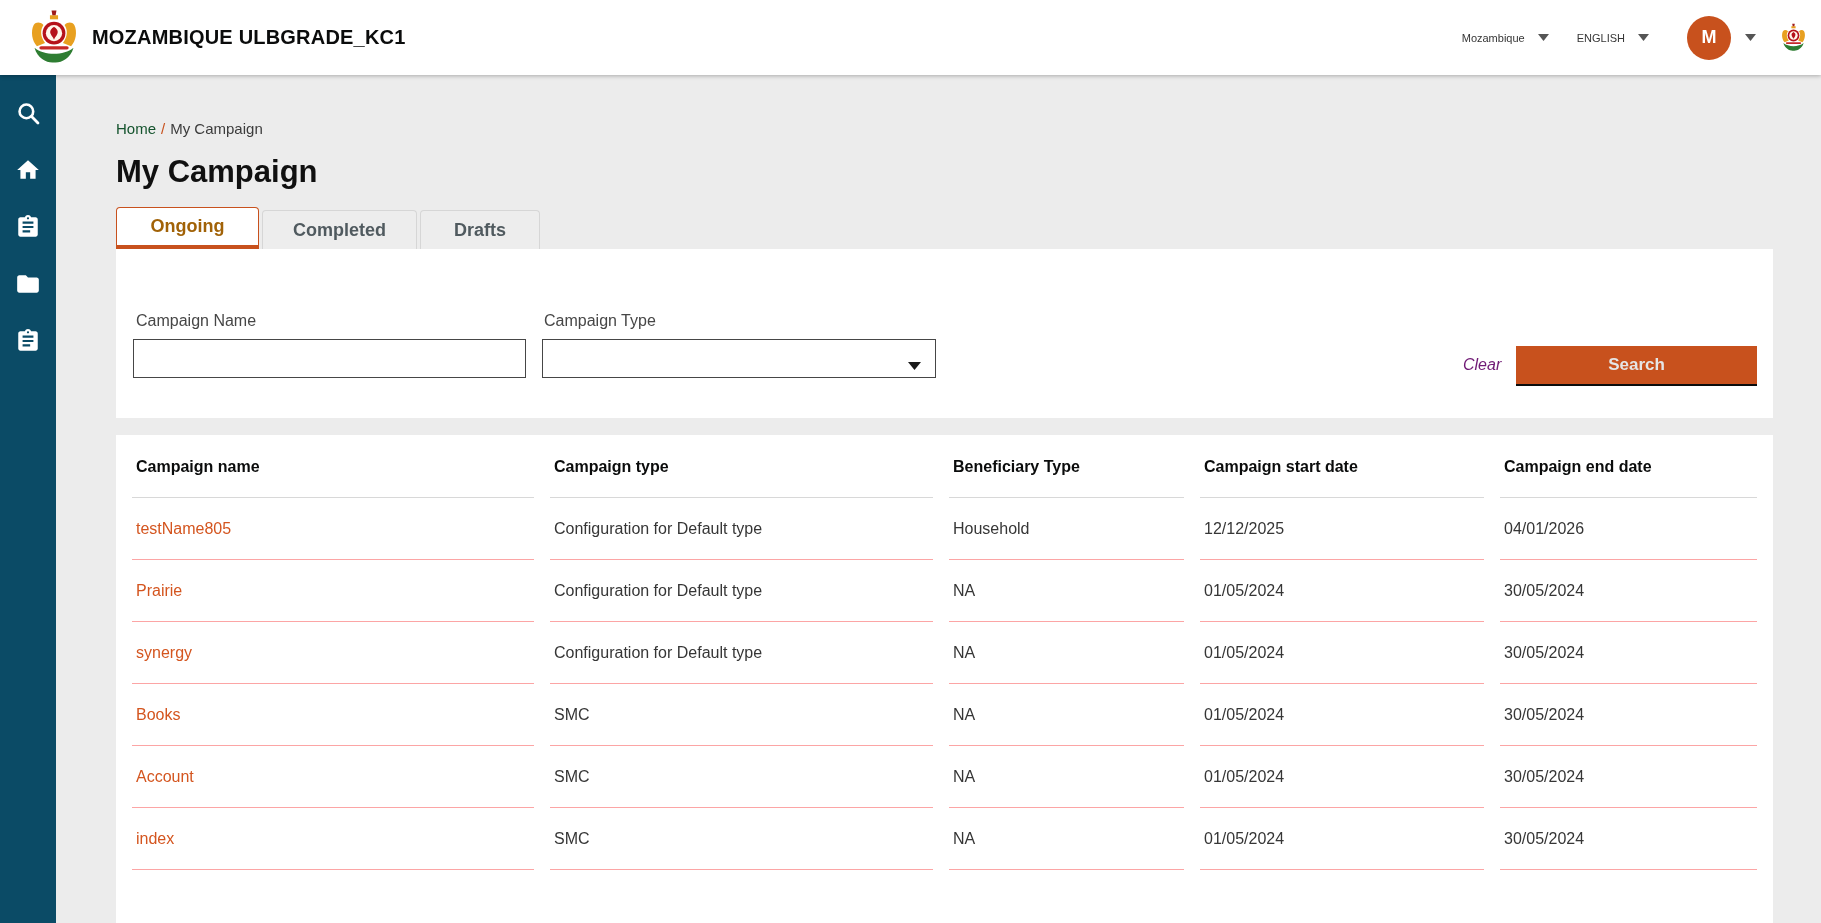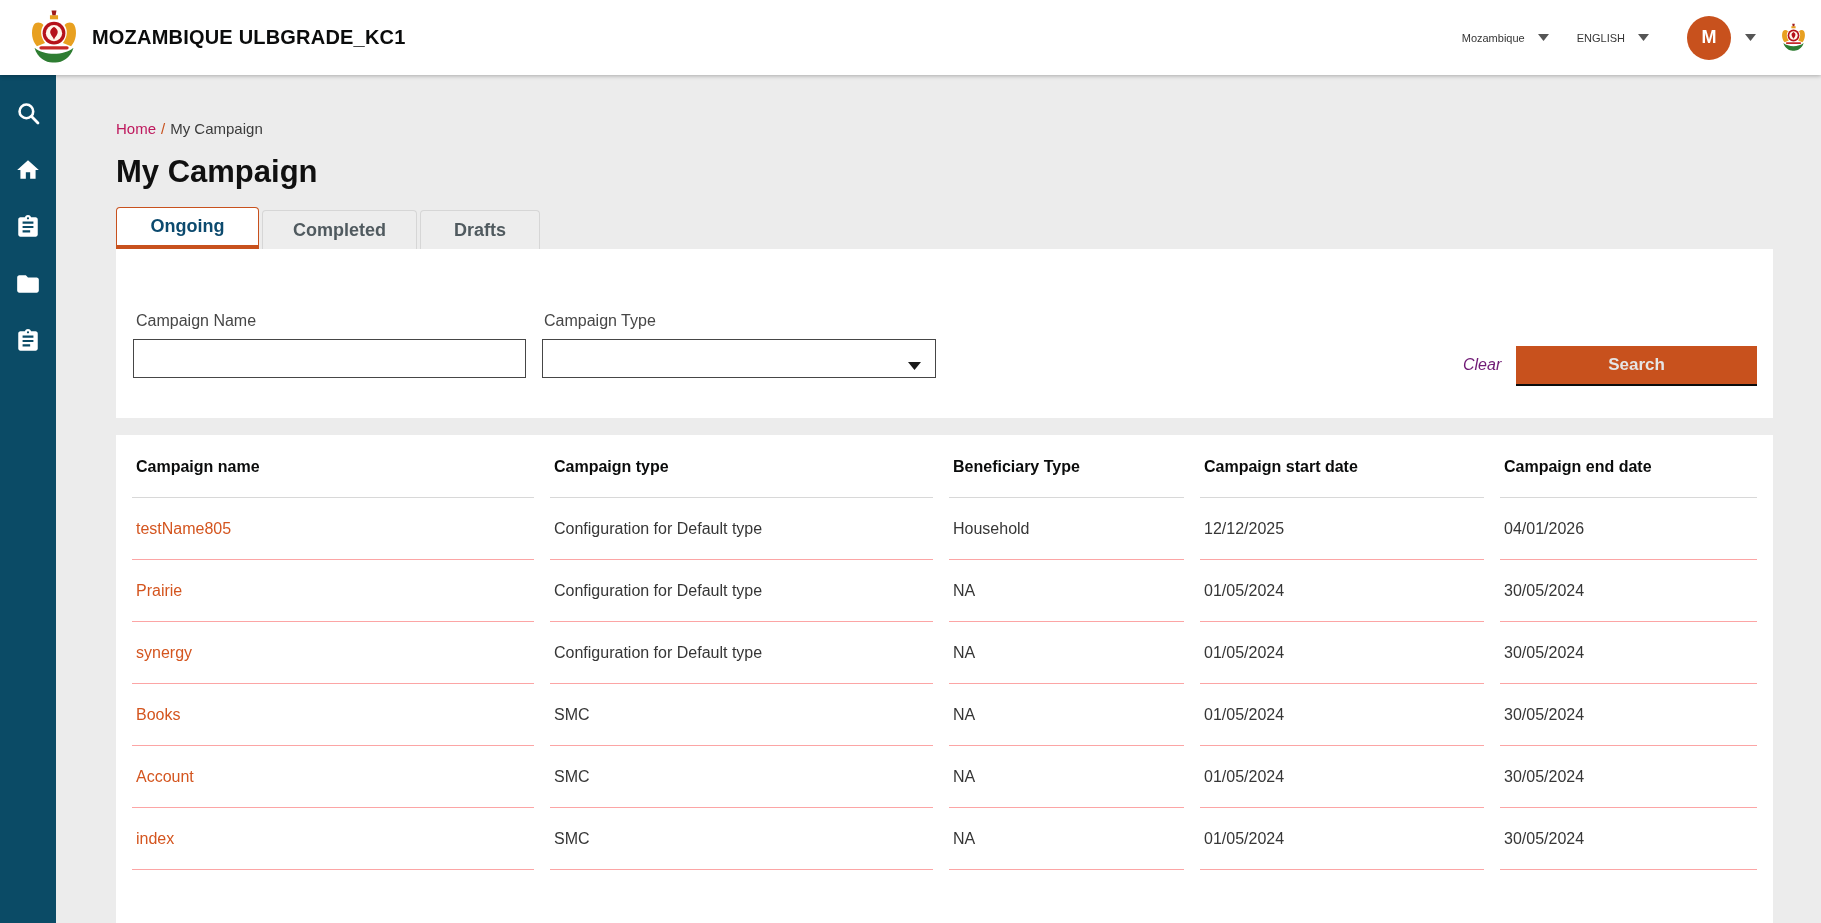--- a/index.html
+++ b/index.html
@@ -36,35 +36,35 @@
     padding-top: 25px; z-index: 10;
   }
   .side-icon { width: 26px; height: 26px; margin-bottom: 31px; cursor: pointer; }
   .side-icon svg { width: 26px; height: 26px; display: block; }
 
   
   .main { position: absolute; top: 75px; left: 56px; right: 0; bottom: 0; background: #ECECEC; overflow: hidden; }
   .content { width: 1657px; margin-left: 60px; }
 
   .breadcrumb { margin-top: 46px; font-size: 15px; line-height: 15px; }
-  .breadcrumb .bc-home { color: #be185d; text-decoration: none; cursor: pointer; }
+  .breadcrumb .bc-home { color: #14532d; text-decoration: none; cursor: pointer; }
   .breadcrumb .bc-sep { color: #C8511D; margin: 0 5px; }
   .breadcrumb .bc-current { color: #3C3C3C; }
 
   .page-title { margin-top: 18px; font-size: 31px; line-height: 36px; font-weight: bold; color: #101010; }
 
   
   .tabs { display: flex; align-items: flex-end; margin-top: 17px; gap: 3px; height: 42px; }
   .tab {
     display: flex; align-items: center; justify-content: center;
     font-size: 18px; font-weight: bold; cursor: pointer;
     border-radius: 4px 4px 0 0; padding: 0 30px;
   }
   .tab.active {
-    height: 42px; min-width: 143px; background: #FFFFFF; color: #0c4a6e;
+    height: 42px; min-width: 143px; background: #FFFFFF; color: #a16207;
     border: 1px solid #C8511D; border-bottom: 4px solid #C8511D;
   }
   .tab.inactive {
     height: 39px; min-width: 120px; background: #EDEDED; color: #505A5F;
     border: 1px solid #D6D6D6; border-bottom: none;
   }
 
   
   .filter-card { position: relative; background: #FFFFFF; height: 169px; width: 1657px; }
   .field-label { position: absolute; top: 63px; font-size: 16px; color: #464646; }

